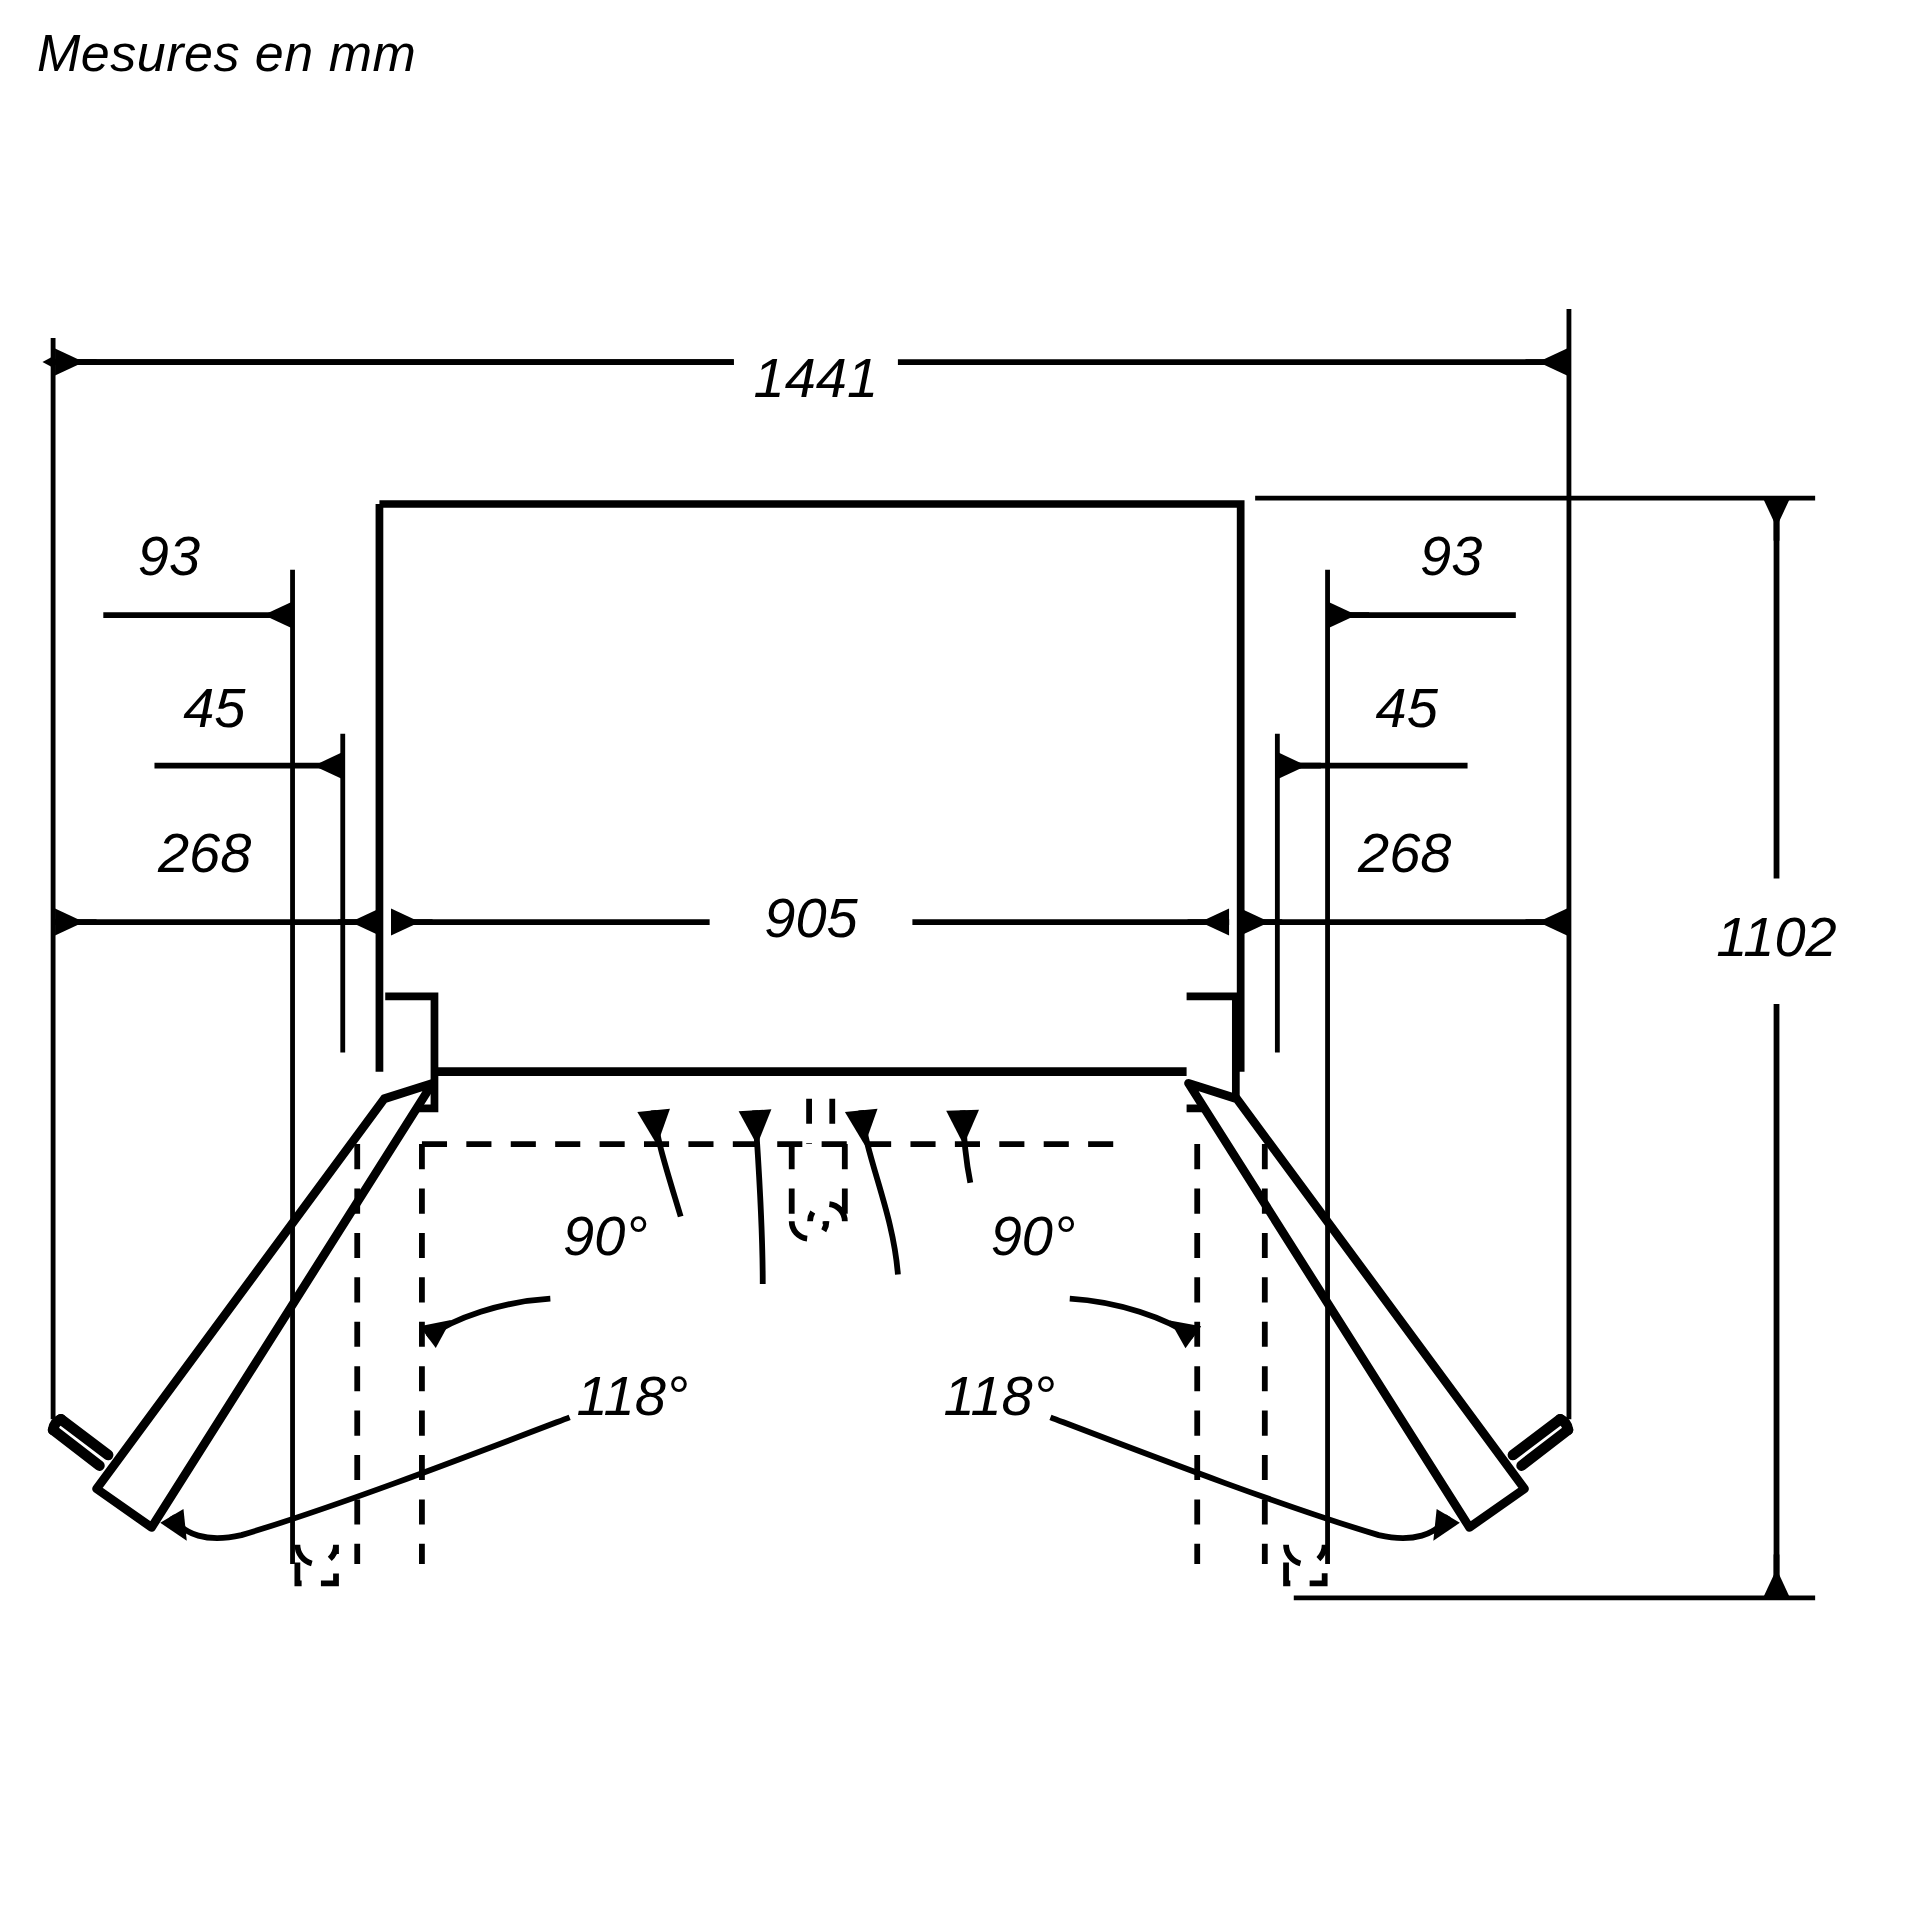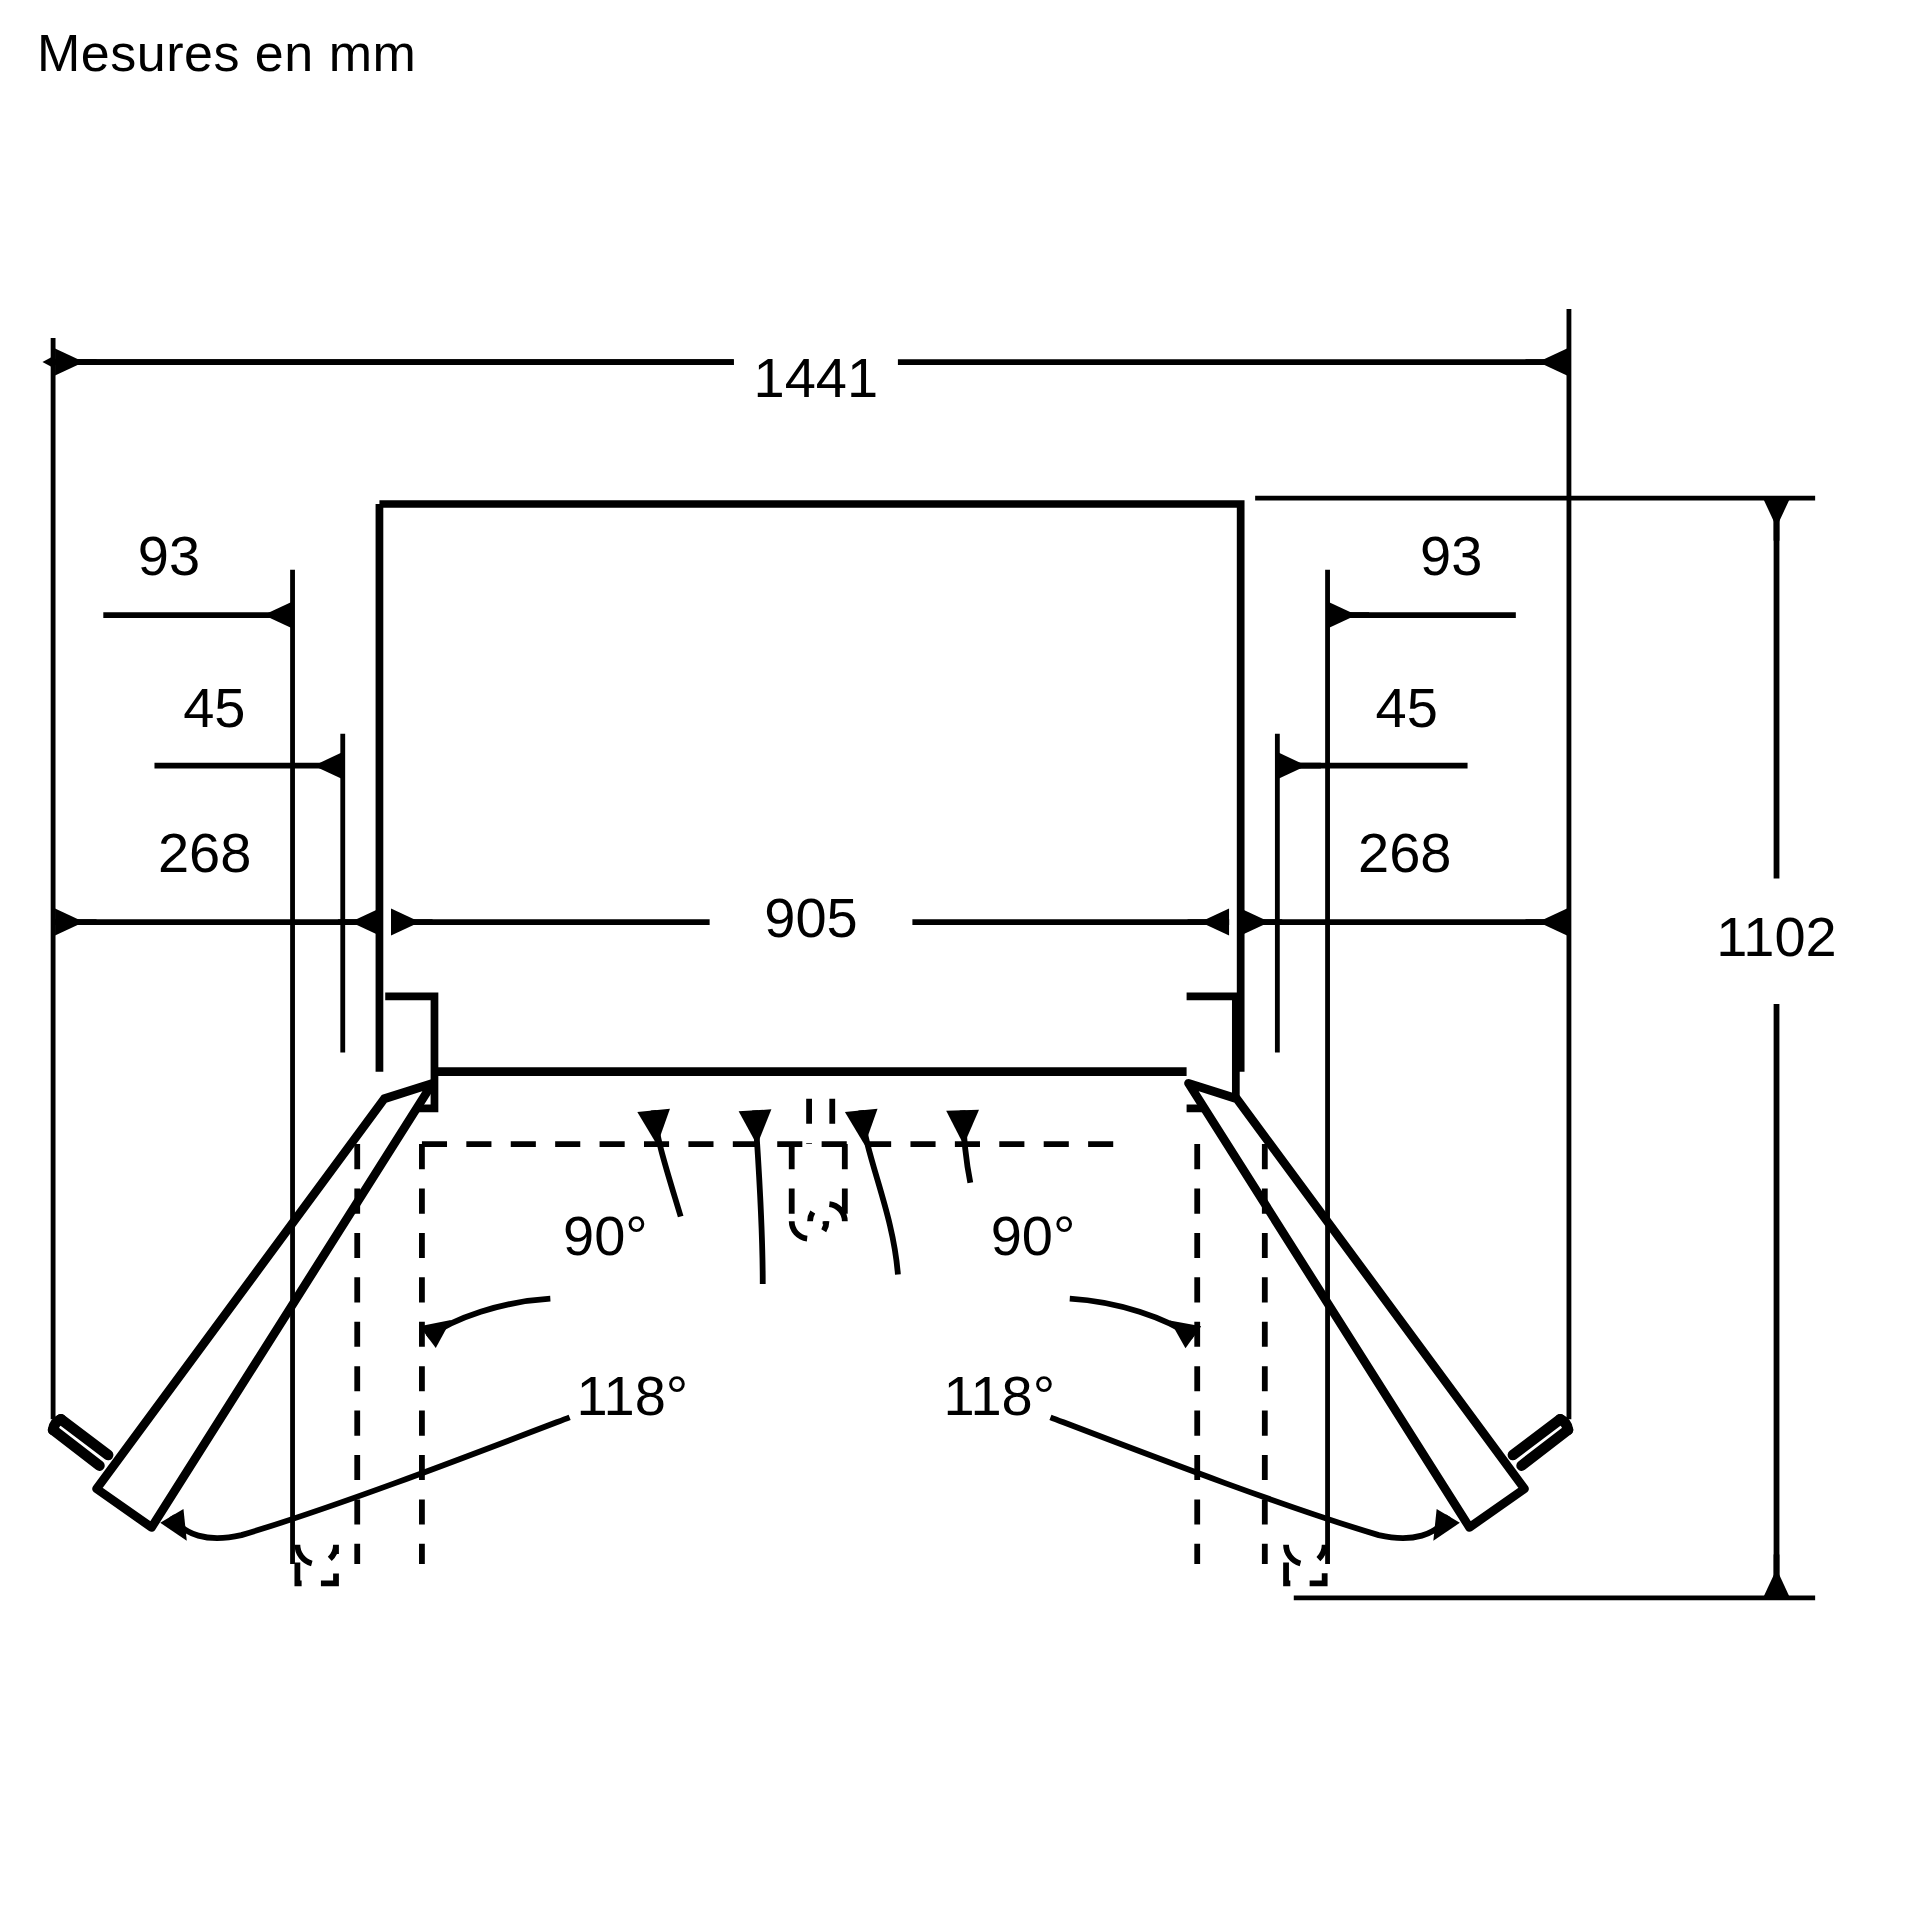--- a/index.html
+++ b/index.html
@@ -12,20 +12,21 @@
     height: 1931px;
     font-family: "Liberation Sans", sans-serif;
     color: #000000;
     overflow: hidden;
   }
   #page {
     position: relative;
     width: 1931px;
     height: 1931px;
     background: #ffffff;
+    font-style: italic;
   }
   #title {
     position: absolute;
     left: 37px;
     top: 23px;
     font-size: 52px;
     font-family: "Liberation Sans", sans-serif;
     color: #000000;
     letter-spacing: 0.5px;
     white-space: nowrap;

